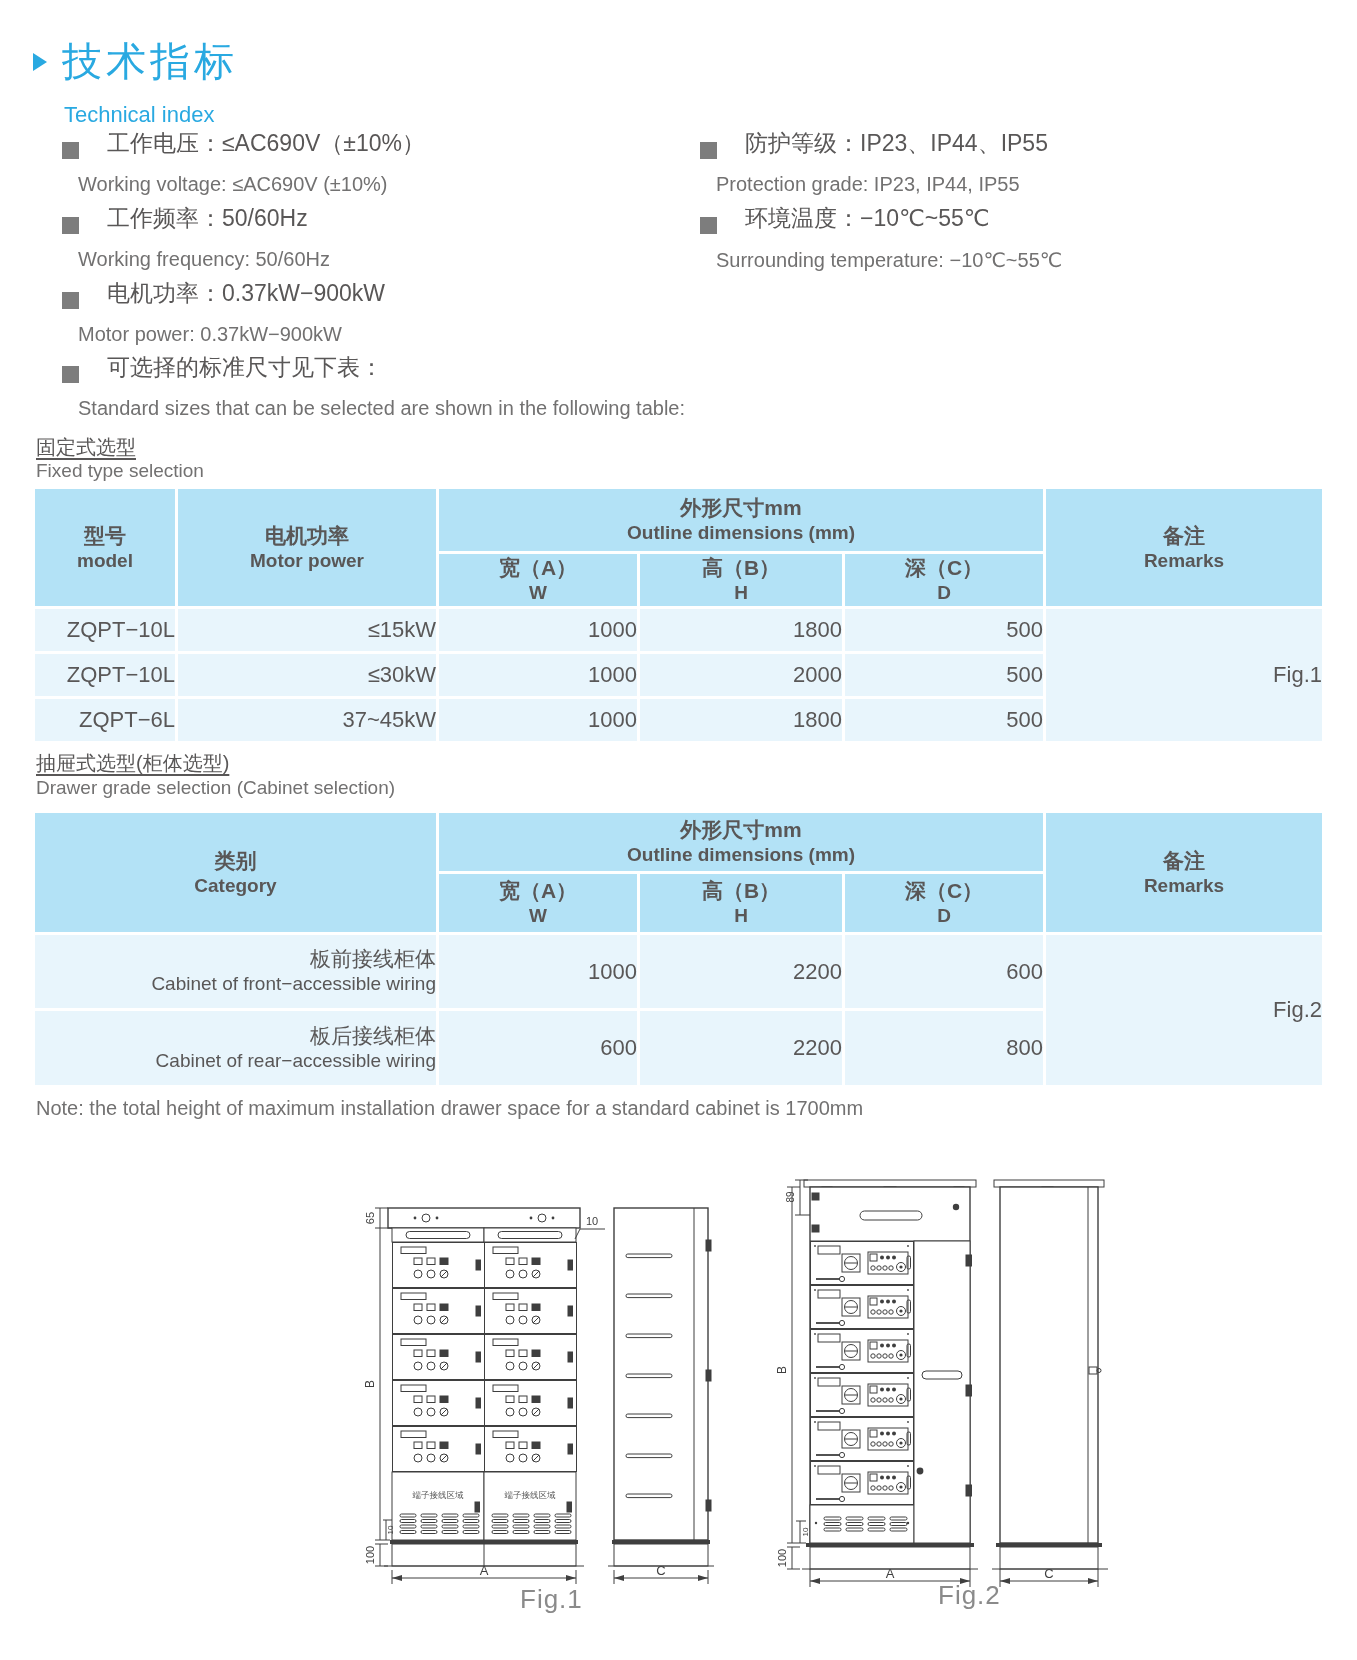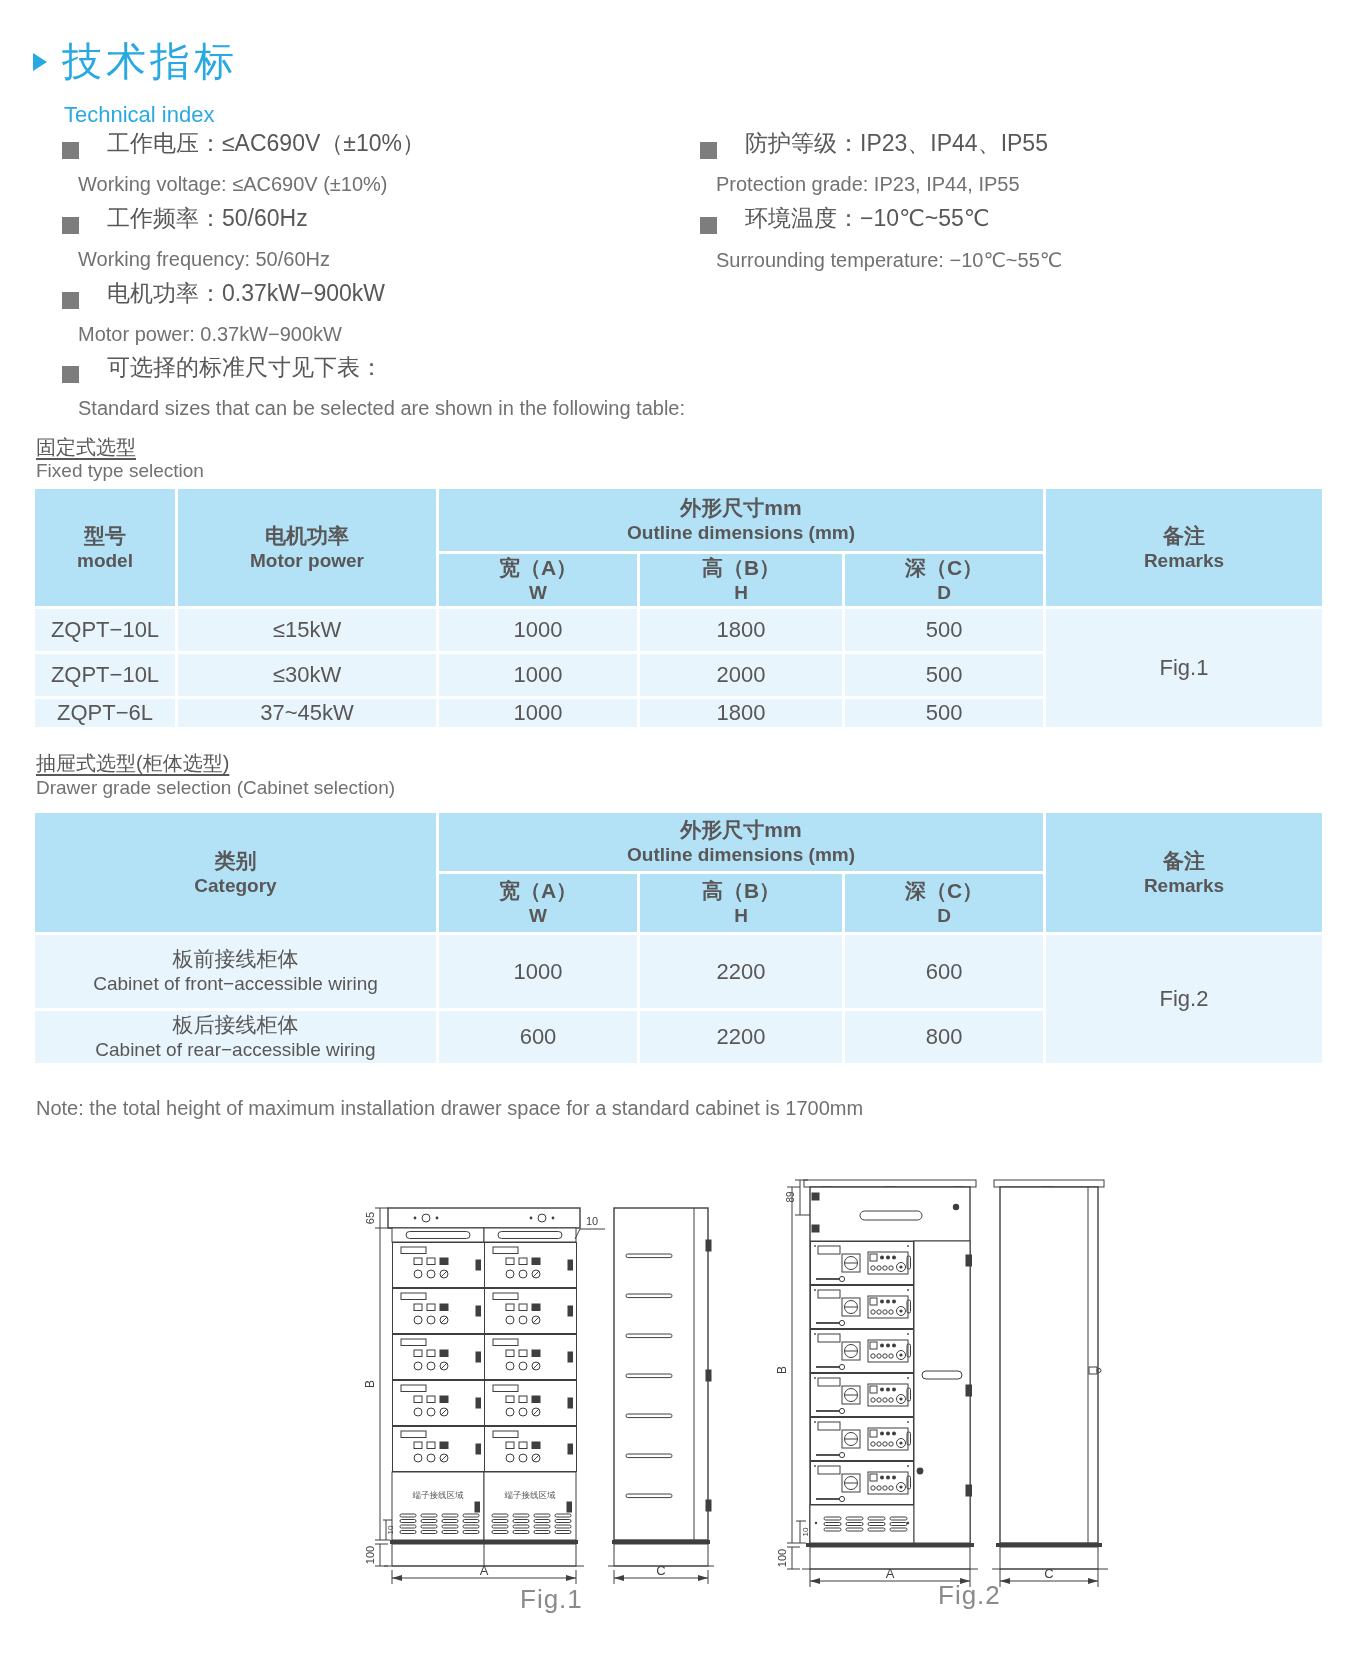--- a/index.html
+++ b/index.html
@@ -28,21 +28,21 @@
   .spec-en{margin:14px 0 0 16px;font-size:20px;color:var(--txt-mid);white-space:nowrap}
 
   
   .tbl-label-zh{position:absolute;font-size:20px;color:var(--txt-dark);text-decoration:underline;text-underline-offset:4px}
   .tbl-label-en{position:absolute;font-size:19px;color:var(--txt-mid)}
 
   
   .dim-table{position:absolute;border-collapse:separate;border-spacing:3px;table-layout:fixed;width:1293px}
   .dim-table th,.dim-table td{padding:0;margin:0}
   .hcell{background:var(--hdr-bg);color:var(--txt-dark);text-align:center;font-weight:bold;vertical-align:middle}
-  .dcell{background:var(--row-bg);color:var(--txt-dark);text-align:center;font-size:22px;vertical-align:middle}
+  .dcell{background:var(--row-bg);color:var(--txt-dark);text-align:right;font-size:22px;vertical-align:middle}
   .zh{font-size:21px;line-height:1.25}
   .en{font-size:19px;line-height:1.25}
   .en-s{font-size:19px;line-height:1.3}
 
   .note-zh{position:absolute;font-size:20px;color:var(--txt-dark)}
   .note-en{position:absolute;font-size:20px;color:var(--txt-mid)}
 
   
   svg.fig{position:absolute}
   .fig-caption{position:absolute;font-size:26px;color:#8a8a8a;letter-spacing:1px}
@@ -156,21 +156,21 @@
         <td class="dcell">500</td>
         <td class="dcell" rowspan="3">Fig.1</td>
       </tr>
       <tr style="height:42px">
         <td class="dcell">ZQPT−10L</td>
         <td class="dcell">≤30kW</td>
         <td class="dcell">1000</td>
         <td class="dcell">2000</td>
         <td class="dcell">500</td>
       </tr>
-      <tr style="height:28px">
+      <tr style="height:42px">
         <td class="dcell">ZQPT−6L</td>
         <td class="dcell">37~45kW</td>
         <td class="dcell">1000</td>
         <td class="dcell">1800</td>
         <td class="dcell">500</td>
       </tr>
     </tbody>
   </table>
 
   <div class="tbl-label-zh" style="left:36px;top:750px">抽屉式选型(柜体选型)</div>
@@ -218,21 +218,21 @@
       <tr style="height:73px">
         <td class="dcell">
           <div class="zh">板前接线柜体</div>
           <div class="en-s">Cabinet of front−accessible wiring</div>
         </td>
         <td class="dcell">1000</td>
         <td class="dcell">2200</td>
         <td class="dcell">600</td>
         <td class="dcell" rowspan="2">Fig.2</td>
       </tr>
-      <tr style="height:52px">
+      <tr style="height:74px">
         <td class="dcell">
           <div class="zh">板后接线柜体</div>
           <div class="en-s">Cabinet of rear−accessible wiring</div>
         </td>
         <td class="dcell">600</td>
         <td class="dcell">2200</td>
         <td class="dcell">800</td>
       </tr>
     </tbody>
   </table>

